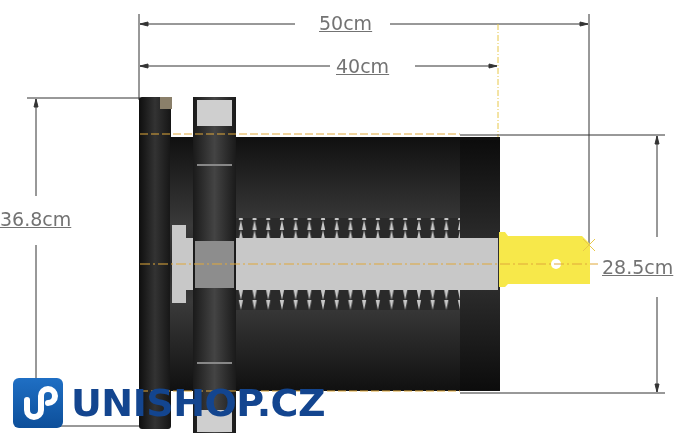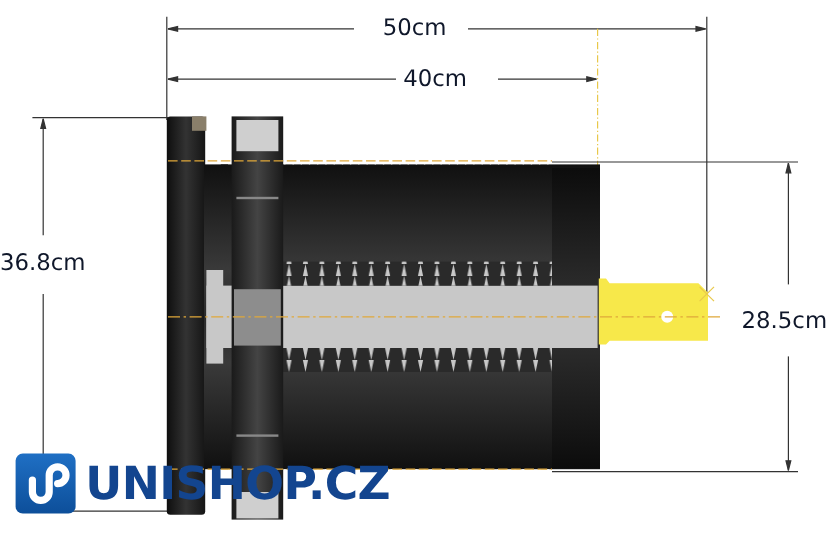--- a/index.html
+++ b/index.html
@@ -1,18 +1,18 @@
 <!DOCTYPE html>
 <html><head>
 <meta charset="utf-8">
 <style>
   html, body { margin: 0; padding: 0; background: #ffffff; }
   body { width: 695px; height: 444px; position: relative; overflow: hidden; font-family: "DejaVu Sans", sans-serif; }
   .diagram { position: absolute; left: 0; top: 0; width: 695px; height: 444px; }
-  .dim-label { position: absolute; font-size: 19px; color: #0f172a; background: #fff; padding: 0 4px; line-height: 22px; }
+  .dim-label { position: absolute; font-size: 19px; color: #737373; background: #fff; padding: 0 4px; line-height: 22px; text-decoration: underline; }
   .logo { position: absolute; left: 13px; top: 378px; display: flex; align-items: center; justify-content: flex-end; }
   .logo-icon { width: 50px; height: 50px; border-radius: 6px; background: linear-gradient(180deg,#1f6fc4 0%,#0d4f9a 100%); position: relative; }
   .logo-text { font-family: "DejaVu Sans", sans-serif; font-weight: bold; font-size: 38px; color: #13458f; margin-left: 8px; letter-spacing: -0.5px; line-height: 50px; }
 </style>
 </head>
 <body>
 
 <svg class="diagram" viewBox="0 0 695 444" xmlns="http://www.w3.org/2000/svg">
   <defs>
     <linearGradient id="bodyGrad" x1="0" y1="0" x2="0" y2="1">
@@ -108,21 +108,21 @@
   <line x1="595" y1="239" x2="583" y2="251" stroke="#e8c84a"></line>
 
   <line x1="140" y1="264" x2="600" y2="264" stroke="#e0a83a" stroke-width="1" stroke-dasharray="10,3,2,3"></line>
   <line x1="140" y1="134" x2="460" y2="134" stroke="#e0a83a" stroke-width="1" stroke-dasharray="8,3"></line>
   <line x1="140" y1="391" x2="460" y2="391" stroke="#e0a83a" stroke-width="1" stroke-dasharray="8,3"></line>
 </svg>
 
 <div class="dim-label" style="left:315px;top:12px;">50cm</div>
 <div class="dim-label" style="left:332px;top:55px;">40cm</div>
 <div class="dim-label" style="left:-4px;top:208px;">36.8cm</div>
-<div class="dim-label" style="left:614px;top:256px;">28.5cm</div>
+<div class="dim-label" style="left:598px;top:256px;">28.5cm</div>
 
 <div class="logo">
   <div class="logo-icon">
     <svg width="50" height="50" viewBox="0 0 50 50">
       <path d="M14 22 v10 a7 7 0 0 0 14 0 v-14 a7 7 0 0 1 14 0 a7 7 0 0 1 -7 7" fill="none" stroke="#fff" stroke-width="6" stroke-linecap="round"></path>
     </svg>
   </div>
   <span class="logo-text">UNISHOP.CZ</span>
 </div>
 

